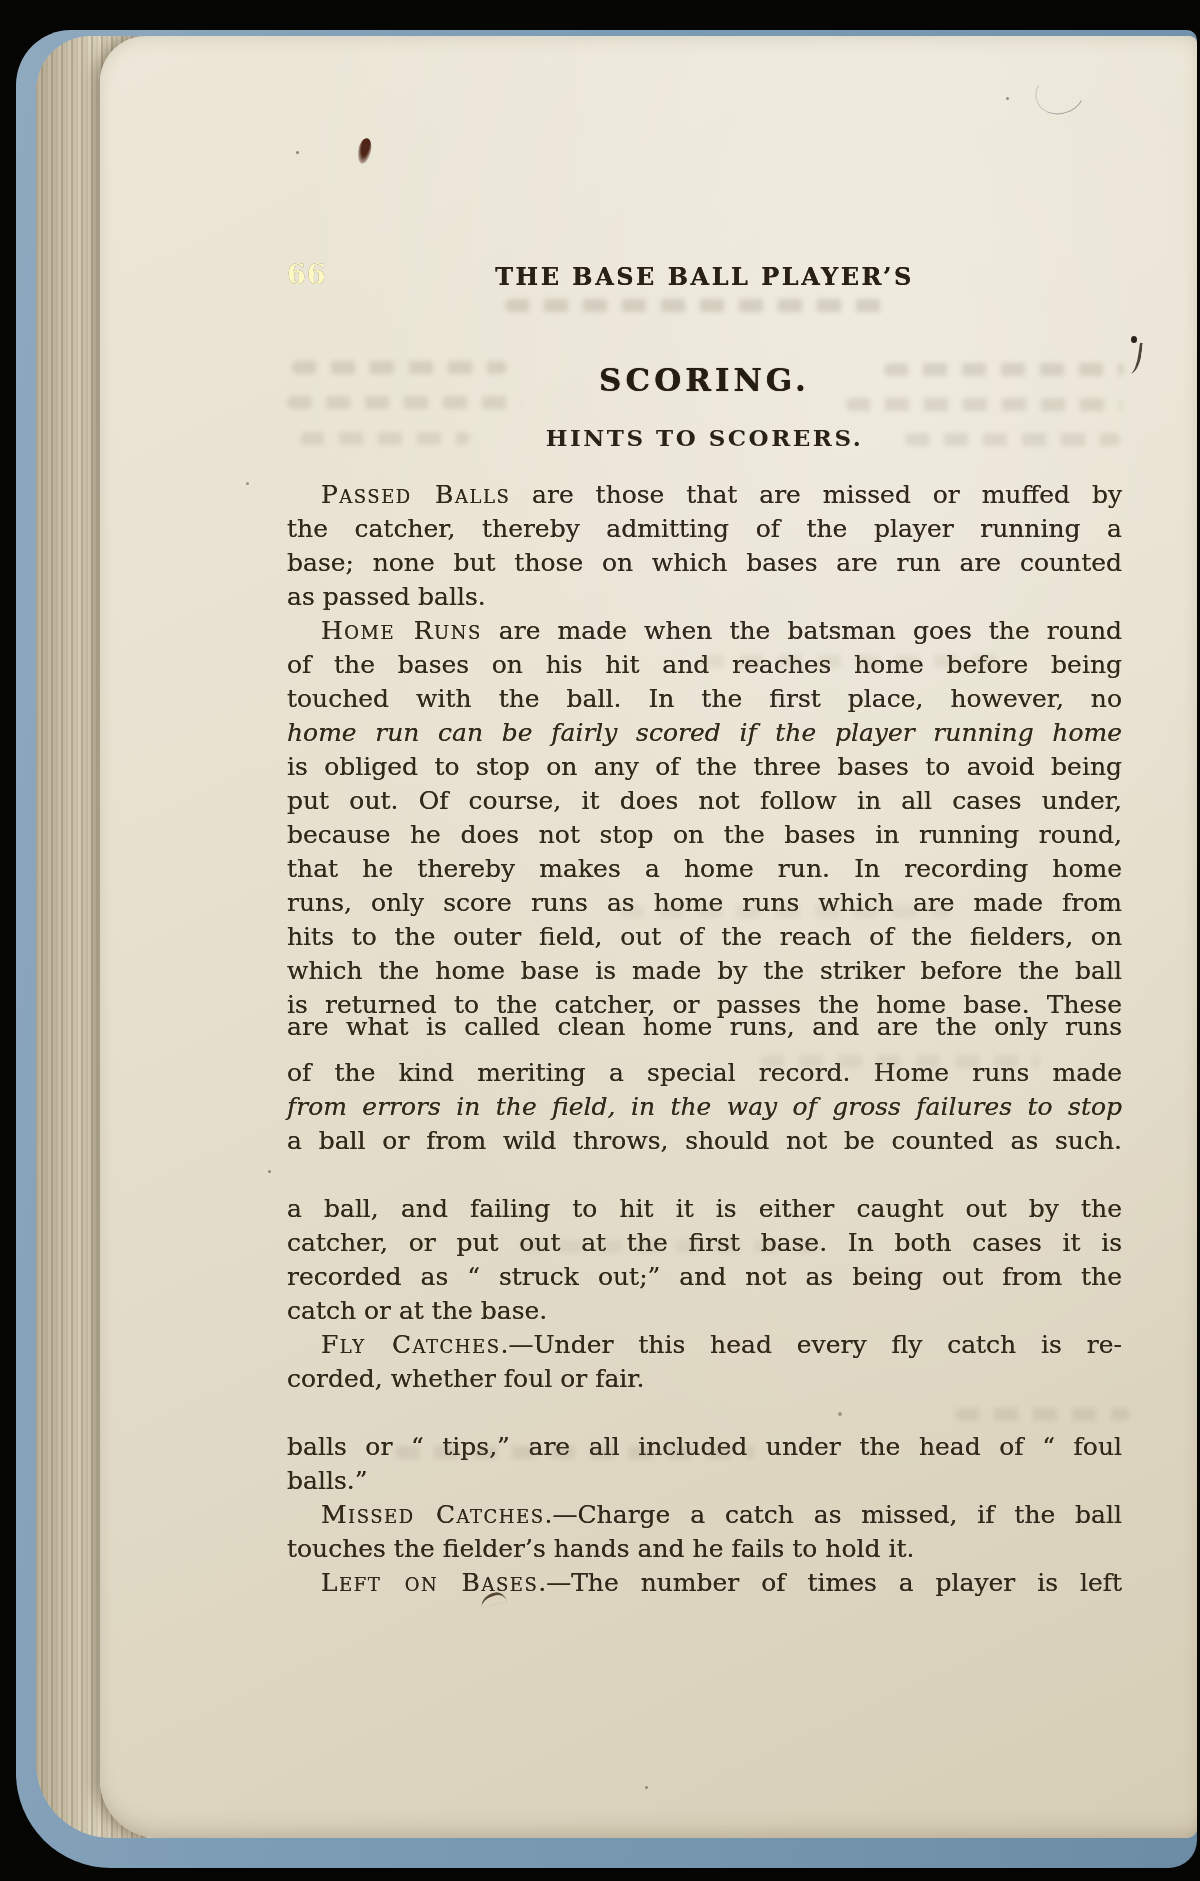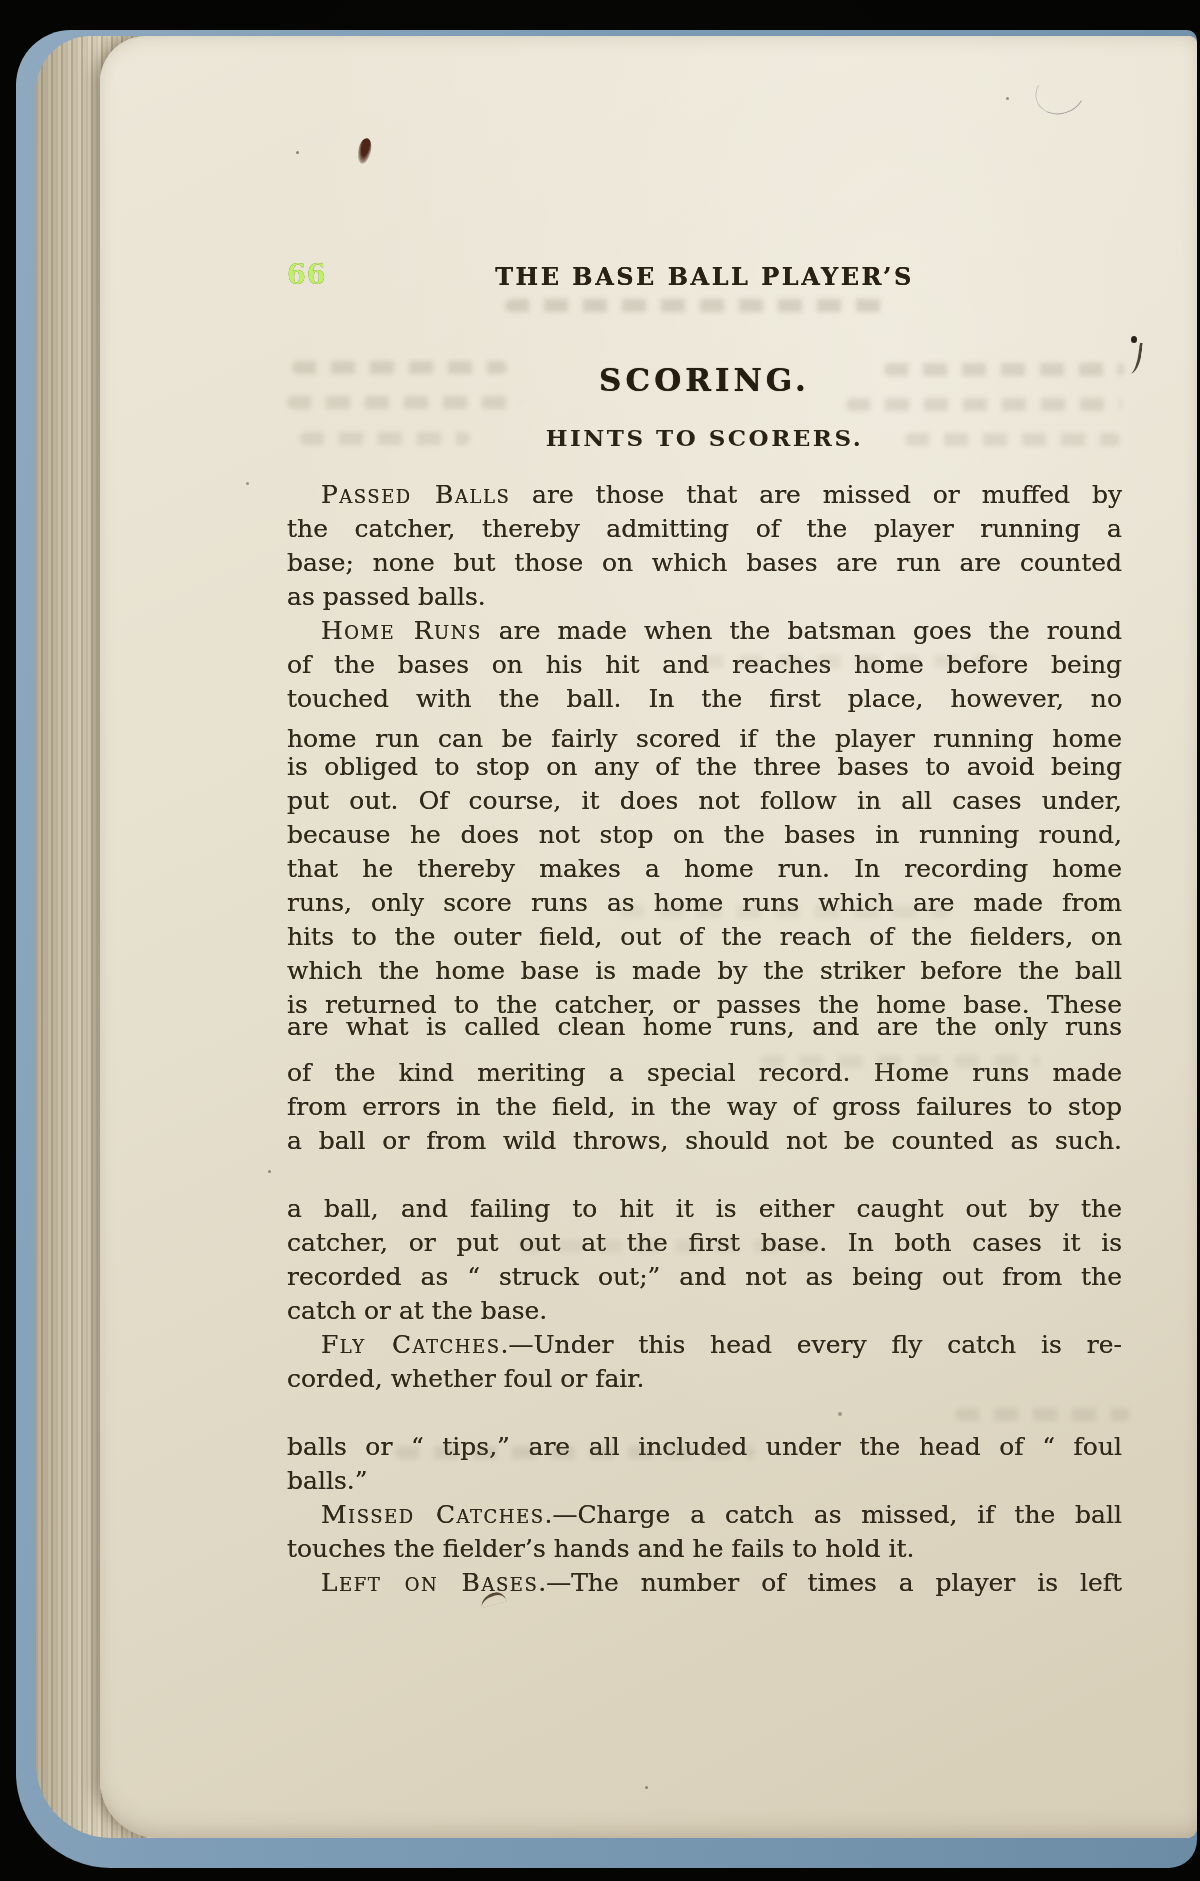--- a/index.html
+++ b/index.html
@@ -21,21 +21,21 @@
     background:linear-gradient(90deg,rgba(85,70,45,.30),rgba(85,70,45,.05) 55%,rgba(60,45,25,.25) 100%);}
   #page{left:64px;top:0;width:1097px;height:1802px;border-radius:46px 8px 8px 58px;
     background:
       radial-gradient(ellipse at 72% 18%, rgba(255,255,250,.30), rgba(255,255,250,0) 55%),
       linear-gradient(155deg,#ece7d8 0%,#e7e1d0 35%,#e0d9c5 65%,#d7ceb7 100%);
     box-shadow:-10px 0 16px -6px rgba(60,45,25,.50), inset 0 -14px 26px -14px rgba(90,70,45,.35),
                inset 0 10px 20px -12px rgba(120,100,70,.25);}
 
   
   .ink{color:#31281c;text-shadow:0 0 .5px rgba(45,34,18,.85);}
-  #page-number{left:287px;top:259px;font-size:27px;font-weight:bold;letter-spacing:1px;color:#bef264;}
+  #page-number{left:287px;top:259px;font-size:27px;font-weight:bold;letter-spacing:1px;color:#fef9c3;}
   #running-header{left:287px;top:262px;width:835px;text-align:center;font-size:24px;font-weight:bold;
     letter-spacing:2.5px;color:#2a2115;text-shadow:0 0 .6px rgba(40,30,15,.9);}
   #section-title{left:287px;top:362px;width:835px;text-align:center;font-size:31px;font-weight:bold;
     letter-spacing:4px;color:#261d12;text-shadow:0 0 .7px rgba(35,26,12,.95);}
   #section-subtitle{left:287px;top:424px;width:835px;text-align:center;font-size:23px;font-weight:bold;
     letter-spacing:2.5px;color:#2b2216;}
   #page-body-text{left:287px;top:478px;width:835px;height:1140px;font-size:25px;}
   .line{position:absolute;left:0;width:835px;height:34px;line-height:33px;
     text-align:justify;text-align-last:justify;white-space:normal;color:#31281c;
     text-shadow:0 0 .5px rgba(45,34,18,.8);}
@@ -78,32 +78,32 @@
 <div id="section-title" class="abs">SCORING.</div>
 <div id="section-subtitle" class="abs">HINTS TO SCORERS.</div>
 <div id="page-body-text" class="abs">
     <div class="line" style="top: 0px;"><span class="indent"></span><span class="lead">Passed Balls</span> are those that are missed or muffed by</div>
     <div class="line" style="top: 34px;">the catcher, thereby admitting of the player running a</div>
     <div class="line" style="top: 68px;">base; none but those on which bases are run are counted</div>
     <div class="line last" style="top: 102px;">as passed balls.</div>
     <div class="line" style="top: 136px;"><span class="indent"></span><span class="lead">Home Runs</span> are made when the batsman goes the round</div>
     <div class="line" style="top: 170px;">of the bases on his hit and reaches home before being</div>
     <div class="line" style="top: 204px;">touched with the ball.  In the first place, however, no</div>
-    <div class="line" style="top: 244px;">home run can be fairly scored if the player running home</div>
+    <div class="line" style="top: 238px; font-style: italic;">home run can be fairly scored if the player running home</div>
     <div class="line" style="top: 272px;">is obliged to stop on any of the three bases to avoid being</div>
     <div class="line" style="top: 306px;">put out.  Of course, it does not follow in all cases under,</div>
     <div class="line" style="top: 340px;">because he does not stop on the bases in running round,</div>
     <div class="line" style="top: 374px;">that he thereby makes a home run.  In recording home</div>
     <div class="line" style="top: 408px;">runs, only score runs as home runs which are made from</div>
     <div class="line" style="top: 476px;">which the home base is made by the striker before the ball</div>
     <div class="line" style="top: 442px;">hits to the outer field, out of the reach of the fielders, on</div>
     <div class="line" style="top: 510px;">is returned to the catcher, or passes the home base.  These</div>
     <div class="line" style="top: 532px;">are what is called clean home runs, and are the only runs</div>
     <div class="line" style="top: 578px;">of the kind meriting a special record.  Home runs made</div>
-    <div class="line" style="top: 612px;">from errors in the field, in the way of gross failures to stop</div>
+    <div class="line" style="top: 612px; font-style: italic;">from errors in the field, in the way of gross failures to stop</div>
     <div class="line" style="top: 646px;">a ball or from wild throws, should not be counted as such.</div>
     <div class="line" style="top: 714px;">a ball, and failing to hit it is either caught out by the</div>
     <div class="line" style="top: 748px;">catcher, or put out at the first base.  In both cases it is</div>
     <div class="line" style="top: 782px;">recorded as “ struck out;” and not as being out from the</div>
     <div class="line last" style="top: 816px;">catch or at the base.</div>
     <div class="line" style="top: 850px;"><span class="indent"></span><span class="lead">Fly Catches</span>.—Under this head every fly catch is re-</div>
     <div class="line last" style="top: 884px;">corded, whether foul or fair.</div>
     <div class="line" style="top: 952px;">balls or “ tips,” are all included under the head of “ foul</div>
     <div class="line last" style="top: 986px;">balls.”</div>
     <div class="line" style="top: 1020px;"><span class="indent"></span><span class="lead">Missed Catches</span>.—Charge a catch as missed, if the ball</div>

